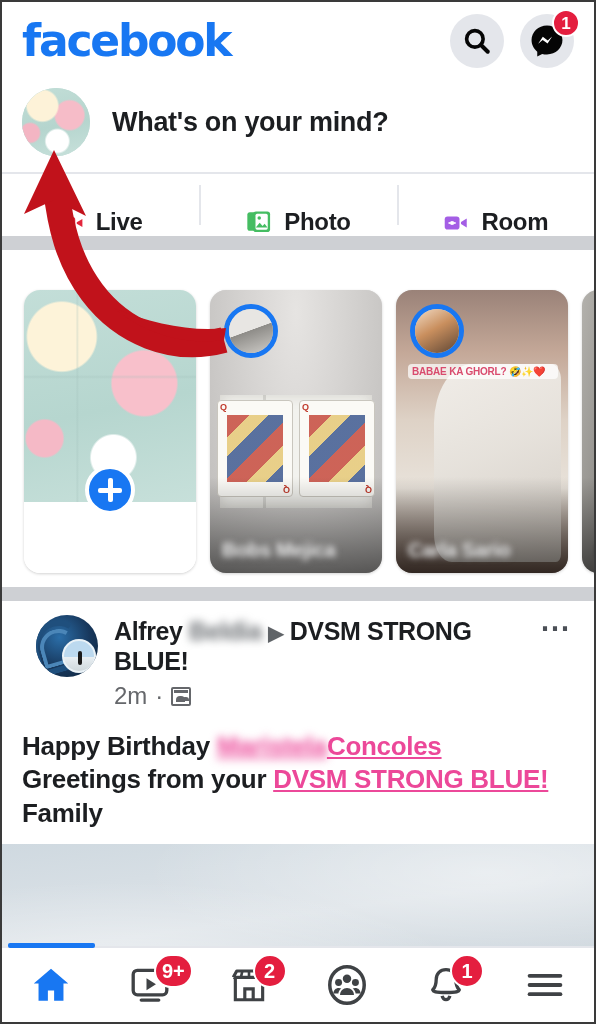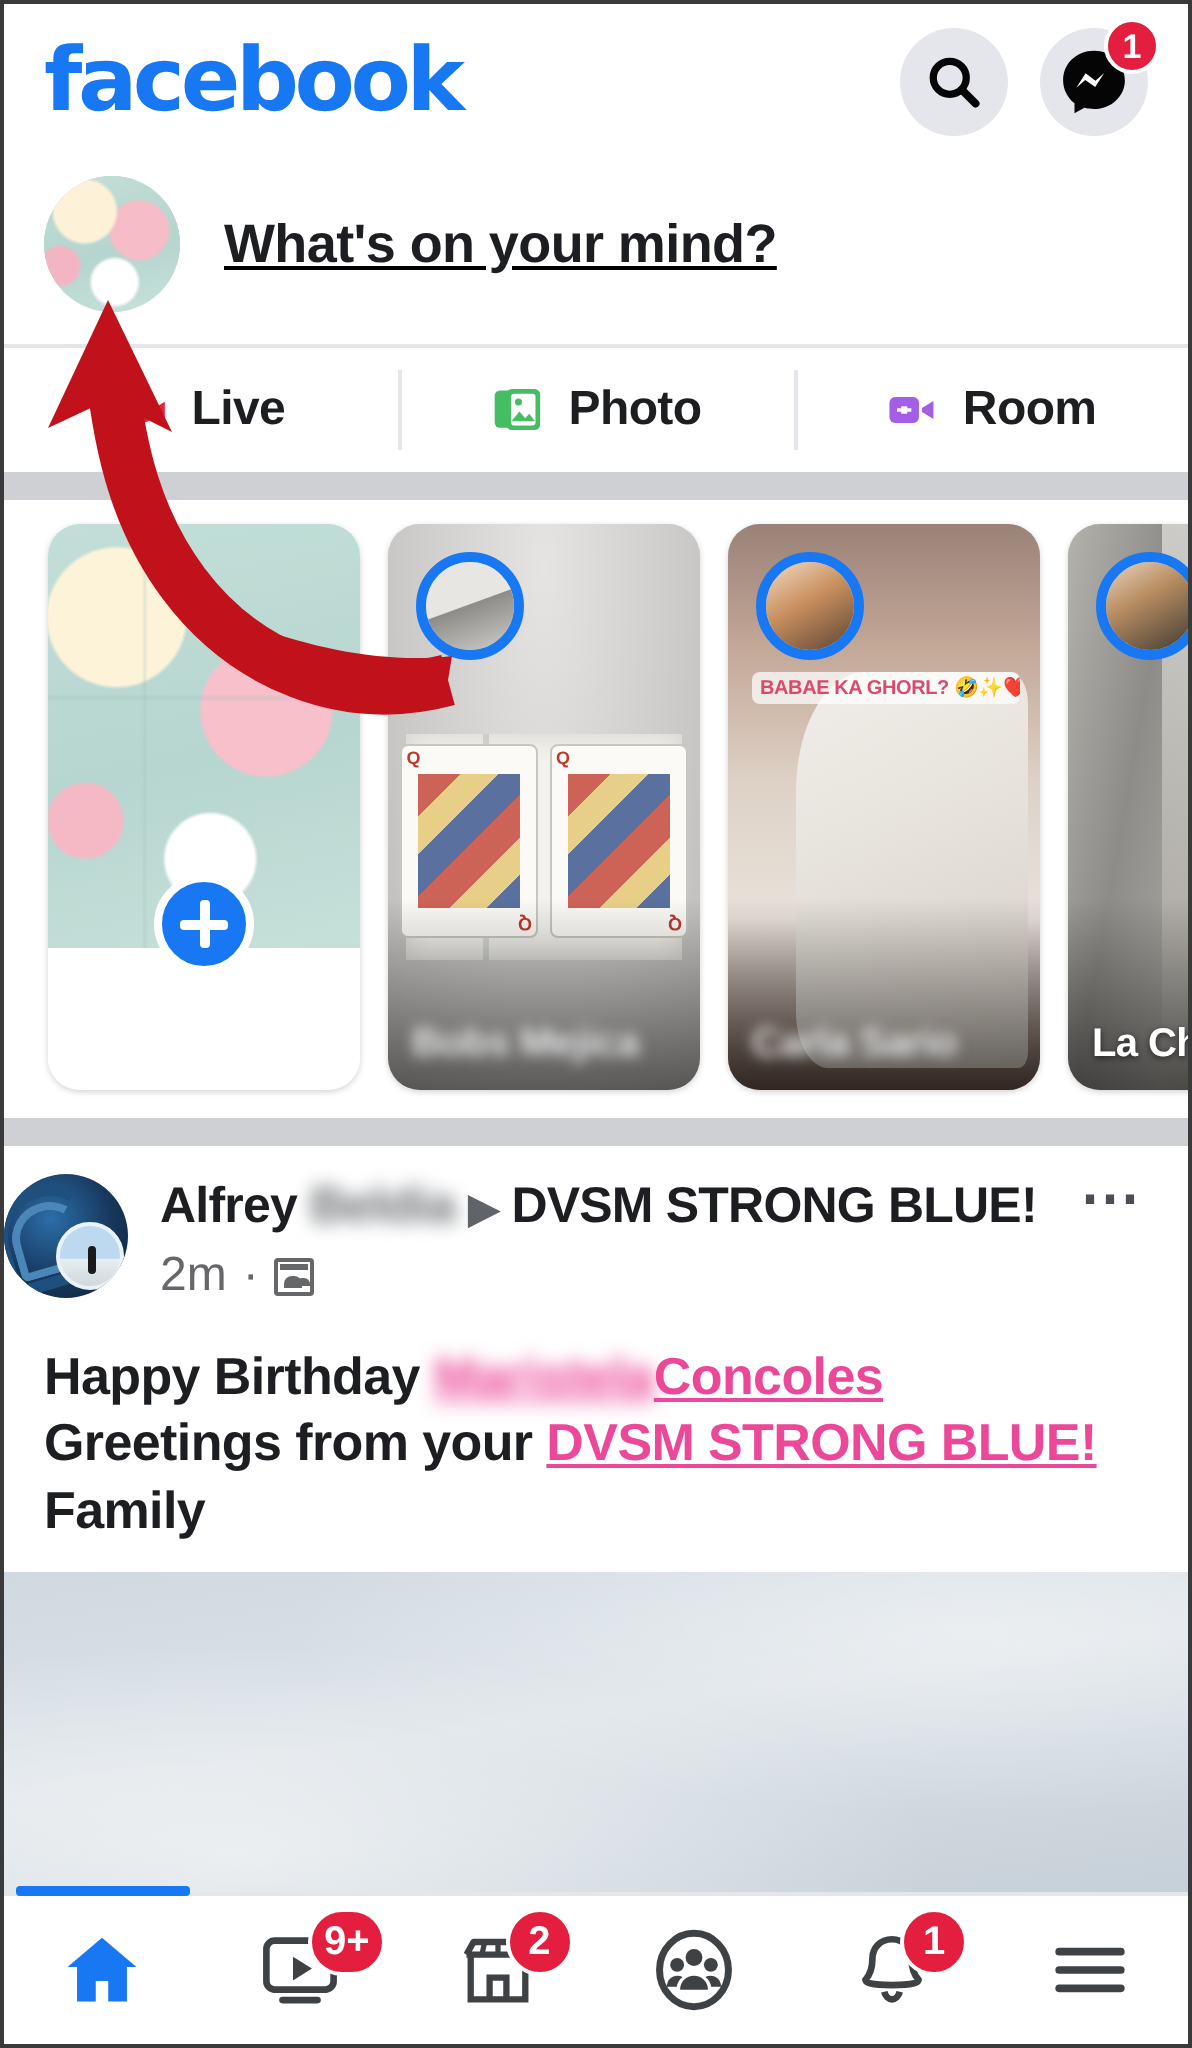--- a/index.html
+++ b/index.html
@@ -60,21 +60,20 @@
     font-size: 17px;
     border: 2px solid #fff;
     padding: 0 5px;
   }
 
   
   .composer {
     display: flex; align-items: center;
     padding: 8px 20px 16px 20px;
     background: #fff;
-    text-decoration: underline;
   }
   .avatar {
     width: 68px; height: 68px;
     border-radius: 50%;
     flex: 0 0 auto;
     overflow: hidden;
     position: relative;
     background: #b9d8d2;
   }
   .composer-prompt {
@@ -88,21 +87,21 @@
   .hr-line { height: 2px; background: #E4E6EB; }
 
   
   .action-row {
     display: flex; align-items: center;
     height: 62px;
     background: #fff;
   }
   .action-cell {
     flex: 1 1 0;
-    display: flex; align-items: center; justify-content: center;
+    display: flex; align-items: flex-end; justify-content: center;
     gap: 11px;
     position: relative;
     height: 100%;
   }
   .action-cell + .action-cell::before {
     content: "";
     position: absolute; left: 0; top: 11px; bottom: 11px;
     width: 2px; background: #E4E6EB;
   }
   .action-label {
@@ -118,25 +117,26 @@
     padding: 12px 0 14px 0;
   }
   .stories {
     display: flex;
     gap: 14px;
     padding-left: 22px;
   }
   .story-card {
     position: relative;
     flex: 0 0 auto;
-    width: 156px; height: 283px;
+    width: 172px; height: 283px;
     border-radius: 16px;
     overflow: hidden;
     background: #ddd;
     box-shadow: 0 1px 3px rgba(0,0,0,0.18);
+    margin-top: 28px;
   }
   .story-card.create {
     background: #ffffff;
   }
   .create-img {
     position: absolute; left: 0; top: 0; right: 0;
     height: 212px;
     background:
       radial-gradient(circle at 22% 22%, #fdf3d9 0 34px, rgba(253,243,217,0) 36px),
       radial-gradient(circle at 24% 24%, #f8e6b4 0 20px, rgba(248,230,180,0) 22px),
@@ -273,21 +273,21 @@
     letter-spacing: -0.3px;
     z-index: 4;
     text-shadow: 0 1px 3px rgba(0,0,0,0.6);
   }
   .blurname { filter: blur(3.4px); }
 
   
   .post { background: #fff; padding: 14px 0 0 0; }
   .post-head {
     display: flex; align-items: flex-start;
-    padding: 0 18px 0 0;
+    padding: 0 18px 0 34px;
   }
   .post-avatar {
     width: 62px; height: 62px; border-radius: 50%;
     flex: 0 0 auto; position: relative; overflow: hidden;
     background: radial-gradient(circle at 38% 36%, #2b6ea8 0%, #17375c 55%, #0d2338 100%);
   }
   .wave {
     position: absolute; left: -6%; top: 8%;
     width: 86%; height: 84%;
     border-radius: 50% 50% 50% 8%;

